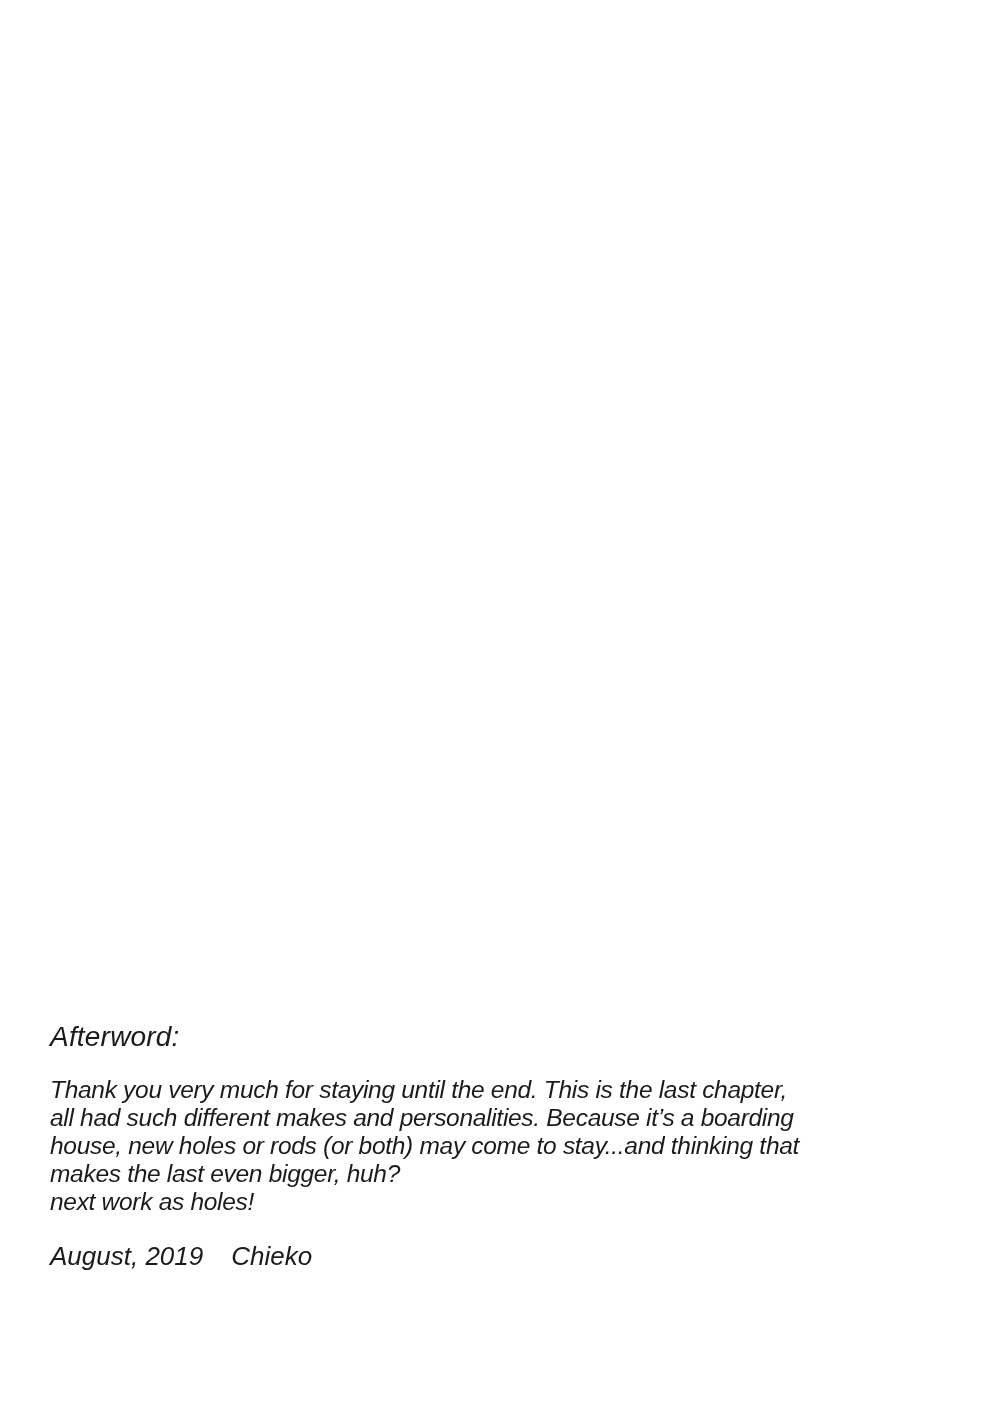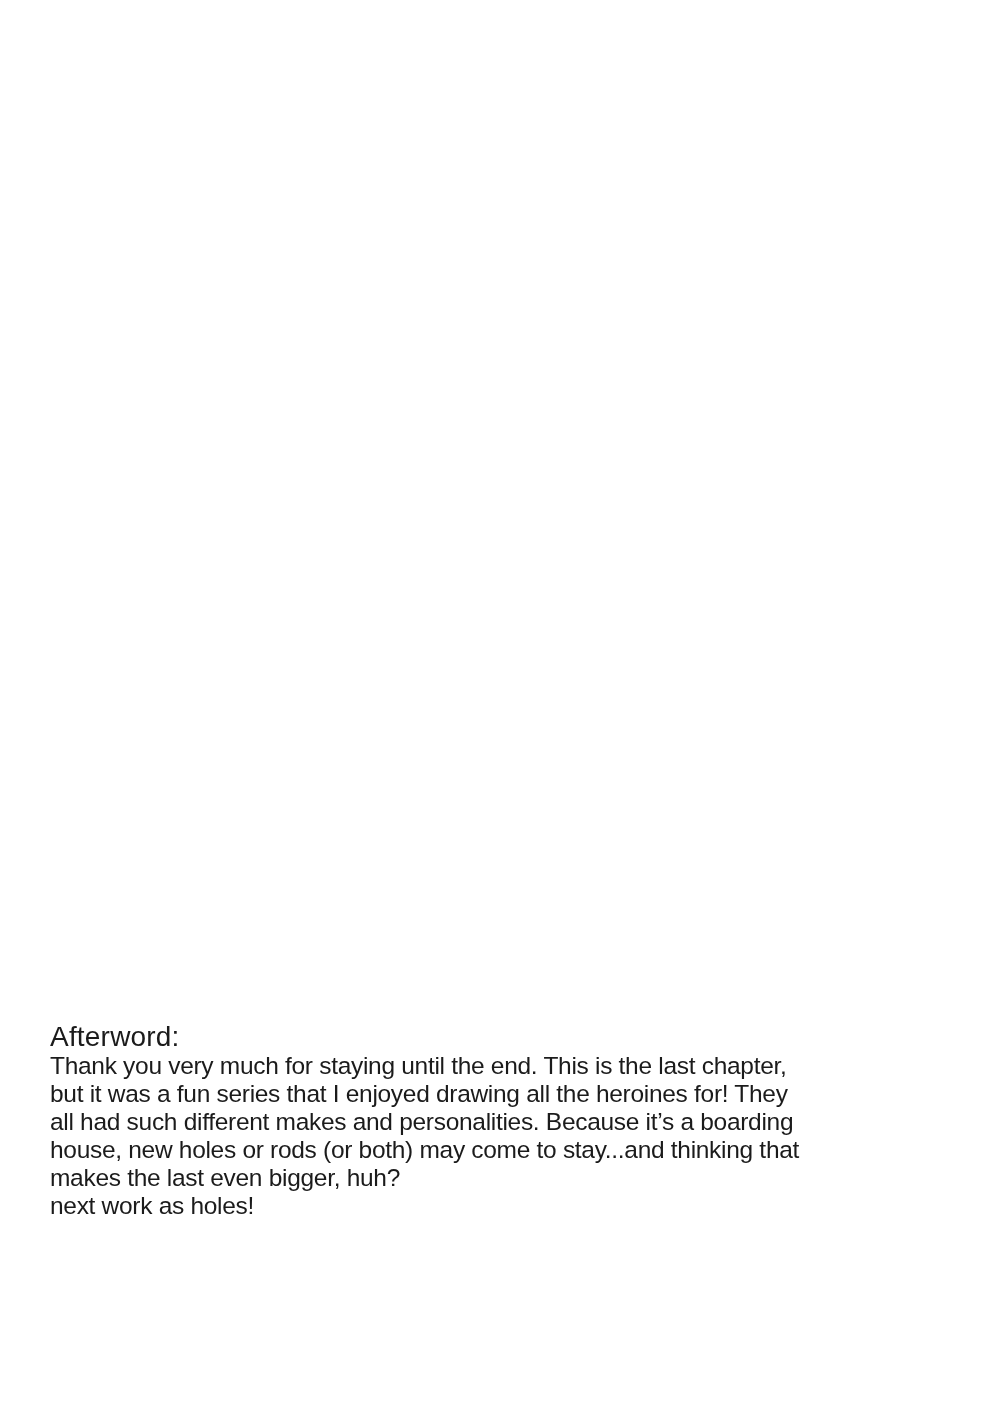--- a/index.html
+++ b/index.html
@@ -11,33 +11,35 @@
     height: 1412px;
     overflow: hidden;
     font-family: "Liberation Sans", sans-serif;
   }
   .page {
     position: relative;
     width: 1000px;
     height: 1128px;
     background: #ffffff;
     color: #1b1b1b;
+    font-style: italic;
   }
   .afterword {
     position: absolute;
     left: 50px;
     top: 1022px;
     width: 910px;
   }
   .heading {
     font-size: 28px;
     line-height: 30px;
     letter-spacing: 0.2px;
   }
   .body {
+    margin-top: 24px;
     font-size: 24.5px;
     line-height: 28px;
     letter-spacing: -0.3px;
   }
   .body .line {
     white-space: nowrap;
   }
   .signature {
     margin-top: 25px;
     font-size: 26px;
@@ -48,20 +50,22 @@
   }
 </style>
 </head>
 <body>
 
 <div class="page" style="background: rgb(255, 255, 255); color: rgb(27, 27, 27);">
   <div class="afterword">
     <div class="heading">Afterword:</div>
     <div class="body">
       <div class="line">Thank you very much for staying until the end. This is the last chapter,</div>
-      <div class="line">but it was a fun series that I enjoyed drawing all the heroines for! They</div>
       <div class="line">all had such different makes and personalities. Because it’s a boarding</div>
       <div class="line">house, new holes or rods (or both) may come to stay...and thinking that</div>
       <div class="line">makes the last even bigger, huh?</div>
       <div class="line">next work as holes!</div>
     </div>
+    <div class="signature">
+      <span class="date">August, 2019</span><span class="author">Chieko</span>
+    </div>
   </div>
 </div>
 
 </body></html>

